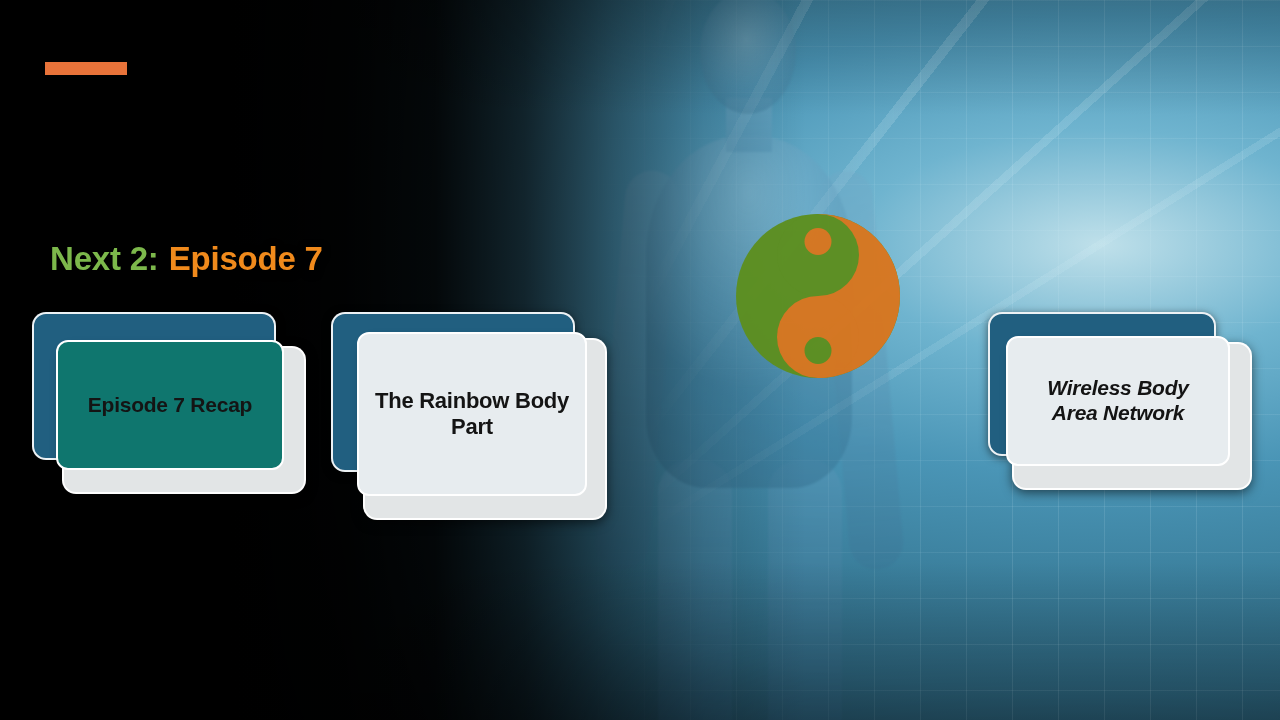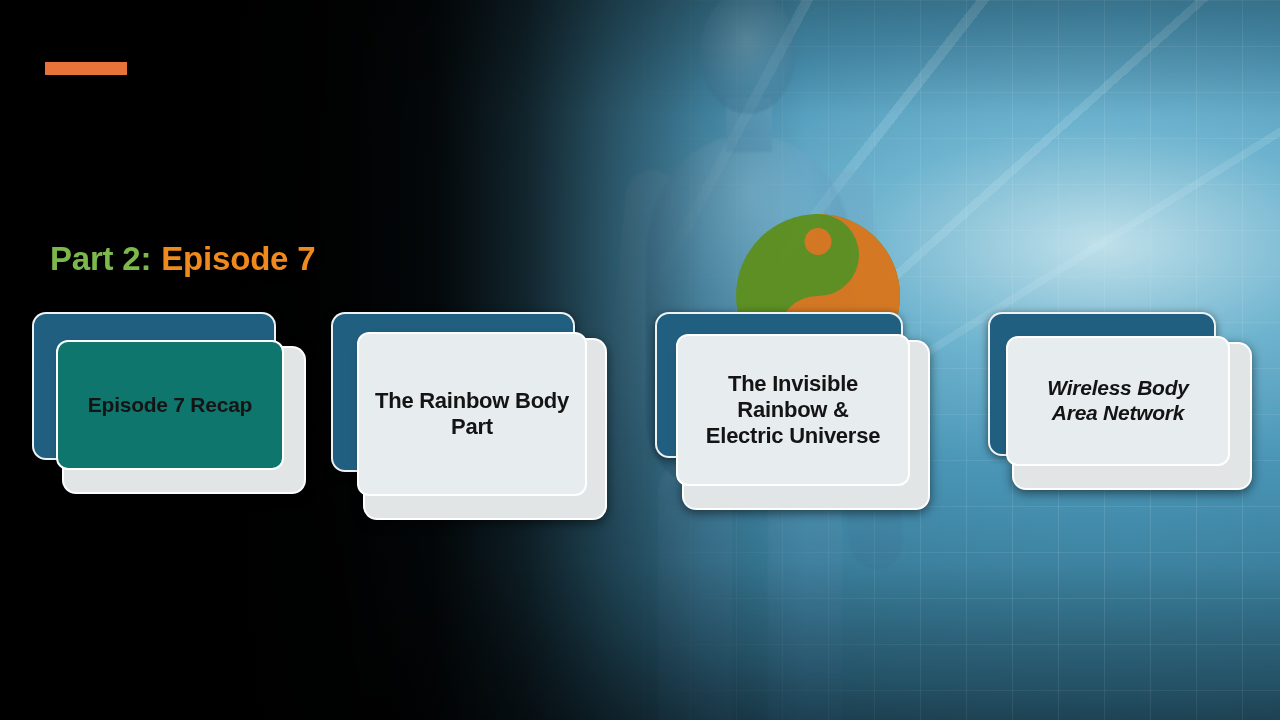--- a/index.html
+++ b/index.html
@@ -267,21 +267,21 @@
     <div class="yy-lobe top" style="background: rgb(93, 143, 31);"></div>
     <div class="yy-lobe bottom" style="background: rgb(217, 118, 30);"></div>
     <div class="yy-dot top" style="background: rgb(217, 118, 30);"></div>
     <div class="yy-dot bottom" style="background: rgb(93, 143, 31);"></div>
   </div>
 
   <div class="accent-bar" style="background: rgb(232, 115, 58);"></div>
 
 
   <div class="subtitle">
-    <span class="part" style="color: rgb(124, 184, 75);">Part 2:</span><span class="episode" style="color: rgb(240, 138, 28);">Episode 7</span>
+    <span class="part" style="color: rgb(124, 184, 75);">Next 2:</span><span class="episode" style="color: rgb(240, 138, 28);">Episode 7</span>
   </div>
 
   <div class="cards">
 
     <div class="card" id="card-1">
       <div class="card-back" style="background: rgb(33, 95, 128);"></div>
       <div class="card-front">
         <div class="card-inner" style="background: #0f766e;">
           <div class="card-text" style="color: rgb(20, 20, 20);">Episode 7 Recap</div>
         </div>
@@ -291,30 +291,20 @@
     <div class="card" id="card-2">
       <div class="card-back" style="background: rgb(33, 95, 128);"></div>
       <div class="card-front">
         <div class="card-inner" style="background: rgb(231, 236, 239);">
           <div class="card-text" style="color: rgb(20, 20, 20);">The Rainbow Body
 Part</div>
         </div>
       </div>
     </div>
 
-    <div class="card" id="card-3">
-      <div class="card-back" style="background: rgb(33, 95, 128);"></div>
-      <div class="card-front">
-        <div class="card-inner" style="background: rgb(231, 236, 239);">
-          <div class="card-text" style="color: rgb(20, 20, 20);">The Invisible
-Rainbow &amp;
-Electric Universe</div>
-        </div>
-      </div>
-    </div>
 
     <div class="card" id="card-4">
       <div class="card-back" style="background: rgb(33, 95, 128);"></div>
       <div class="card-front">
         <div class="card-inner" style="background: rgb(231, 236, 239);">
           <div class="card-text" style="color: rgb(20, 20, 20);">Wireless Body
 Area Network</div>
         </div>
       </div>
     </div>

